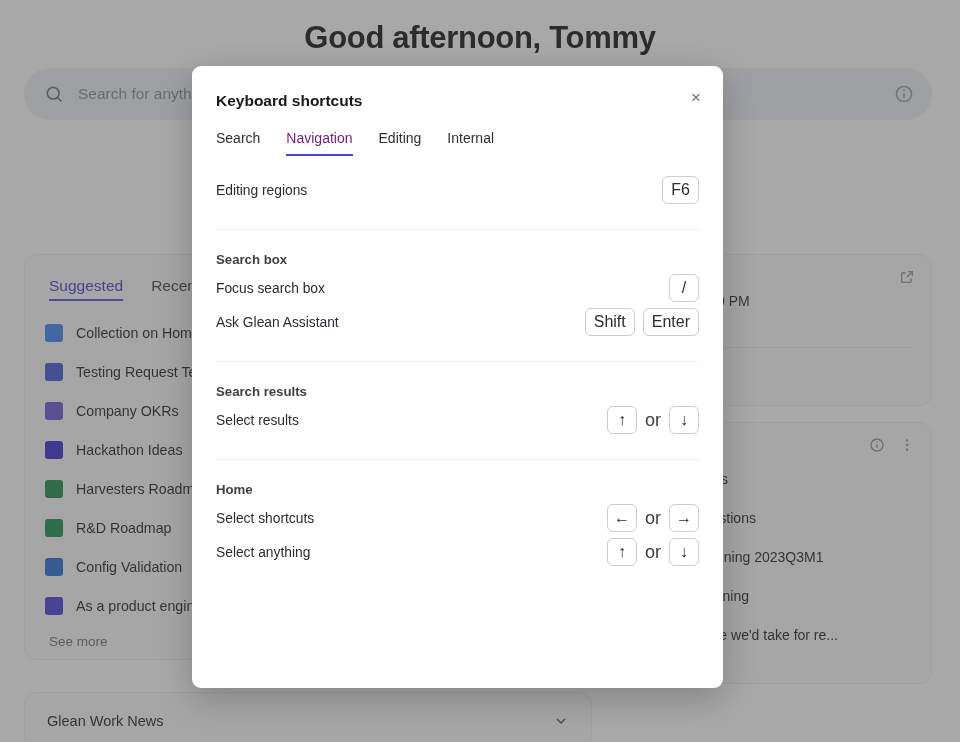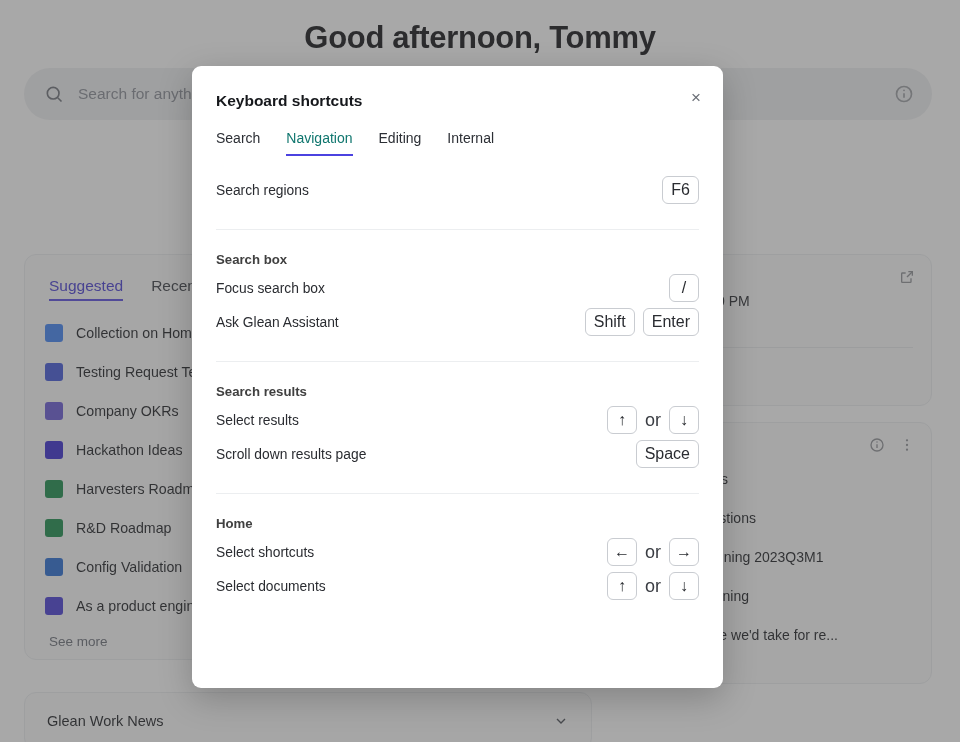--- a/index.html
+++ b/index.html
@@ -150,21 +150,21 @@
   .m-tabs {
     display: flex; gap: 26px;
     padding: 20px 0 0 24px;
     font-size: 14px;
   }
   .m-tab {
     color: #2c2f35; padding-bottom: 8px;
     border-bottom: 2px solid transparent;
     cursor: pointer;
   }
-  .m-tab.active { color: #0f766e; border-bottom-color: #4b42e0; }
+  .m-tab.active { color: #701a75; border-bottom-color: #4b42e0; }
 
   .m-body { padding: 0 24px; }
 
   .sec-title {
     font-size: 13.2px; font-weight: 700; color: #404040;
     padding-top: 22px; padding-bottom: 4px;
   }
   .shrow {
     display: flex; align-items: center;
     min-height: 34px;
@@ -312,21 +312,21 @@
 
   <div class="m-tabs">
     <div class="m-tab">Search</div>
     <div class="m-tab active">Navigation</div>
     <div class="m-tab">Editing</div>
     <div class="m-tab">Internal</div>
   </div>
 
   <div class="m-body">
     <div class="shrow first-row">
-      <div class="shlabel">Search regions</div>
+      <div class="shlabel">Editing regions</div>
       <div class="keys">
         <div class="kbd">F6</div>
       </div>
     </div>
     <div class="divider"></div>
     <div id="sections">
         <div class="sec-title">Search box</div>
         <div class="shrow">
           <div class="shlabel">Focus search box</div>
           <div class="keys">
@@ -343,38 +343,32 @@
         <div class="divider"></div>
         <div class="sec-title">Search results</div>
         <div class="shrow">
           <div class="shlabel">Select results</div>
           <div class="keys">
             <div class="kbd sq">↑</div>
             <span class="ortxt">or</span>
             <div class="kbd sq">↓</div>
           </div>
         </div>
-        <div class="shrow">
-          <div class="shlabel">Scroll down results page</div>
-          <div class="keys">
-            <div class="kbd">Space</div>
-          </div>
-        </div>
         <div class="divider"></div>
         <div class="sec-title">Home</div>
         <div class="shrow">
           <div class="shlabel">Select shortcuts</div>
           <div class="keys">
             <div class="kbd sq">←</div>
             <span class="ortxt">or</span>
             <div class="kbd sq">→</div>
           </div>
         </div>
         <div class="shrow">
-          <div class="shlabel">Select documents</div>
+          <div class="shlabel">Select anything</div>
           <div class="keys">
             <div class="kbd sq">↑</div>
             <span class="ortxt">or</span>
             <div class="kbd sq">↓</div>
           </div>
         </div>
       </div>
   </div>
 </div>
 

